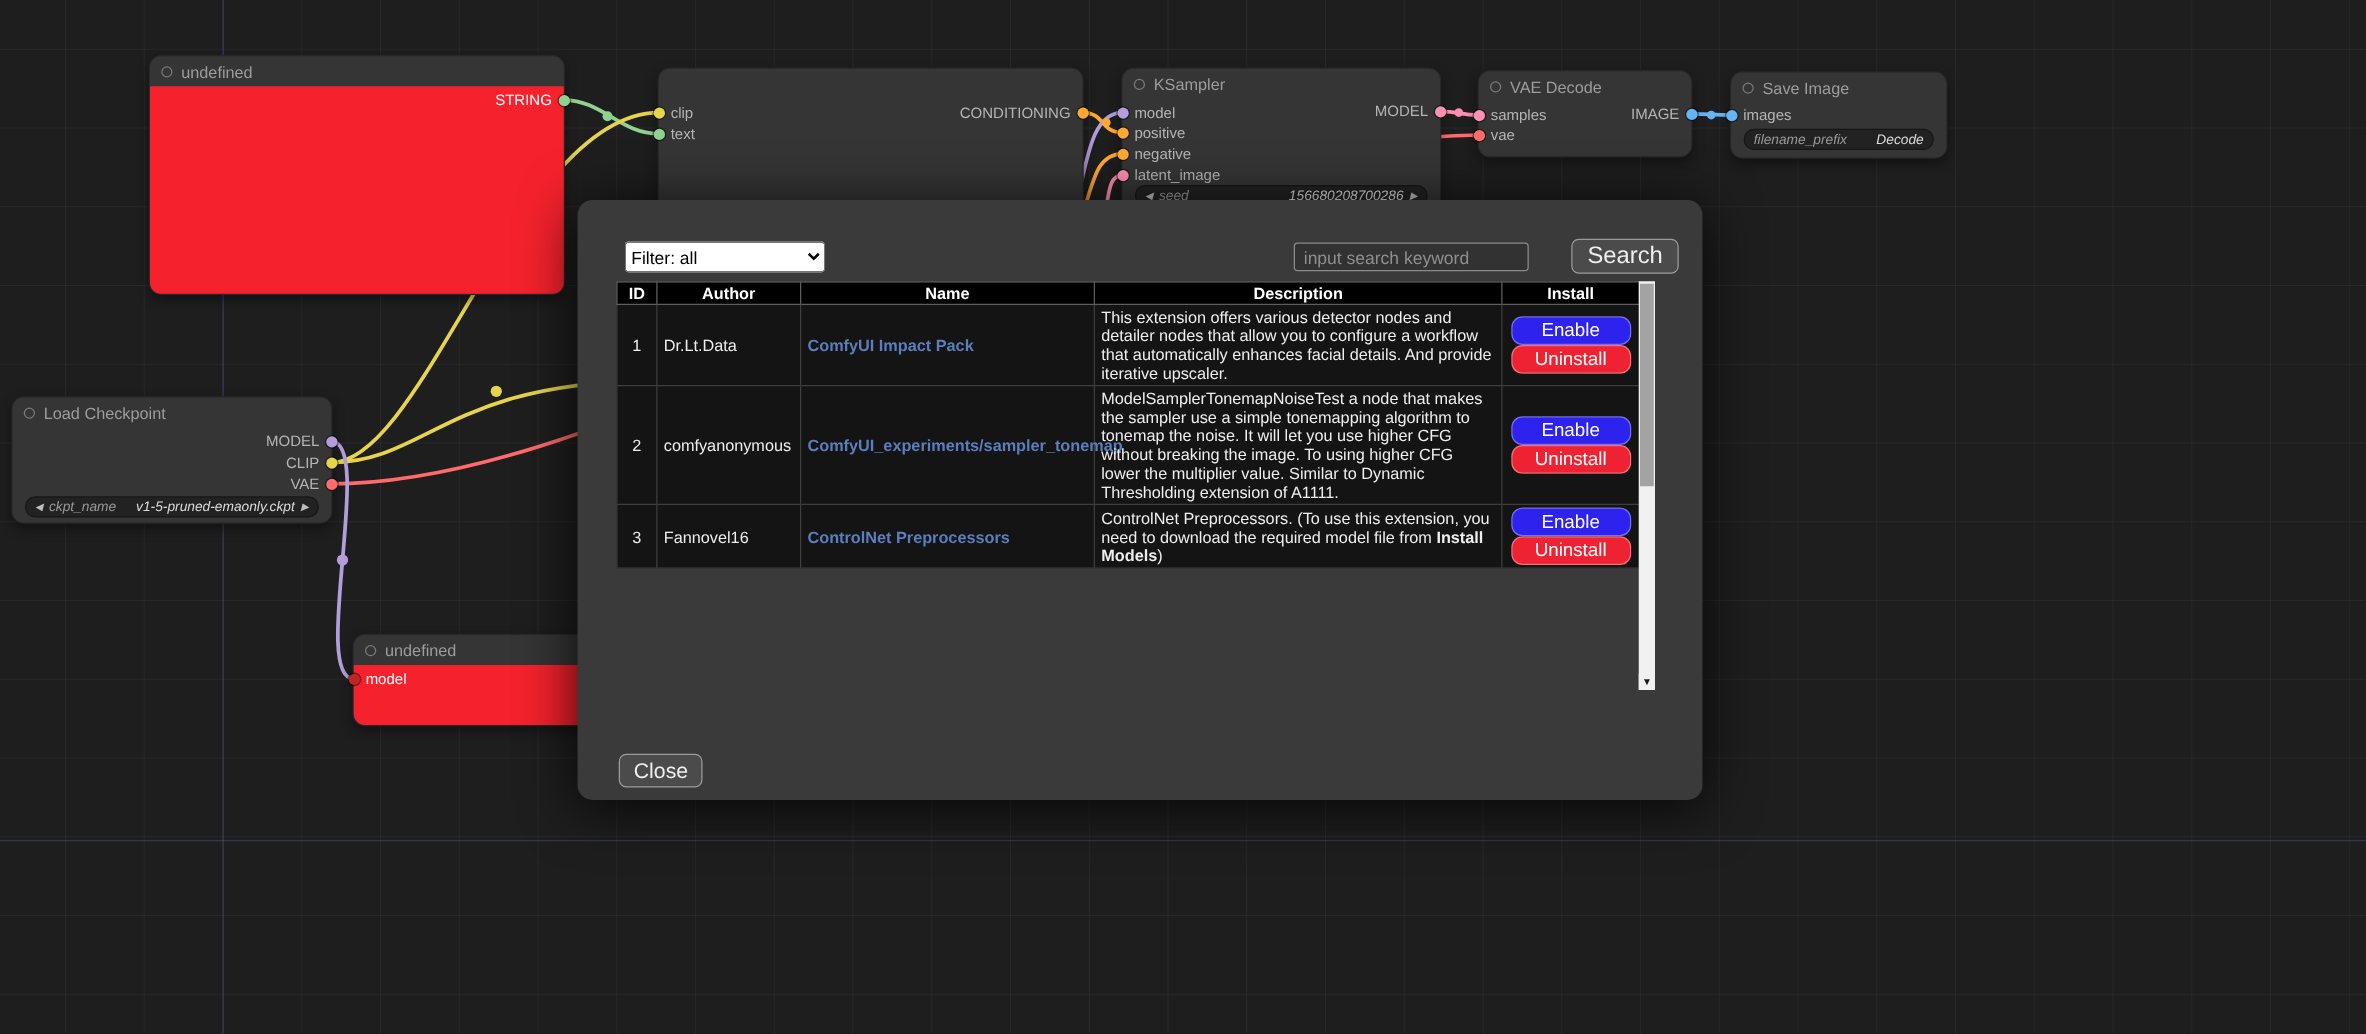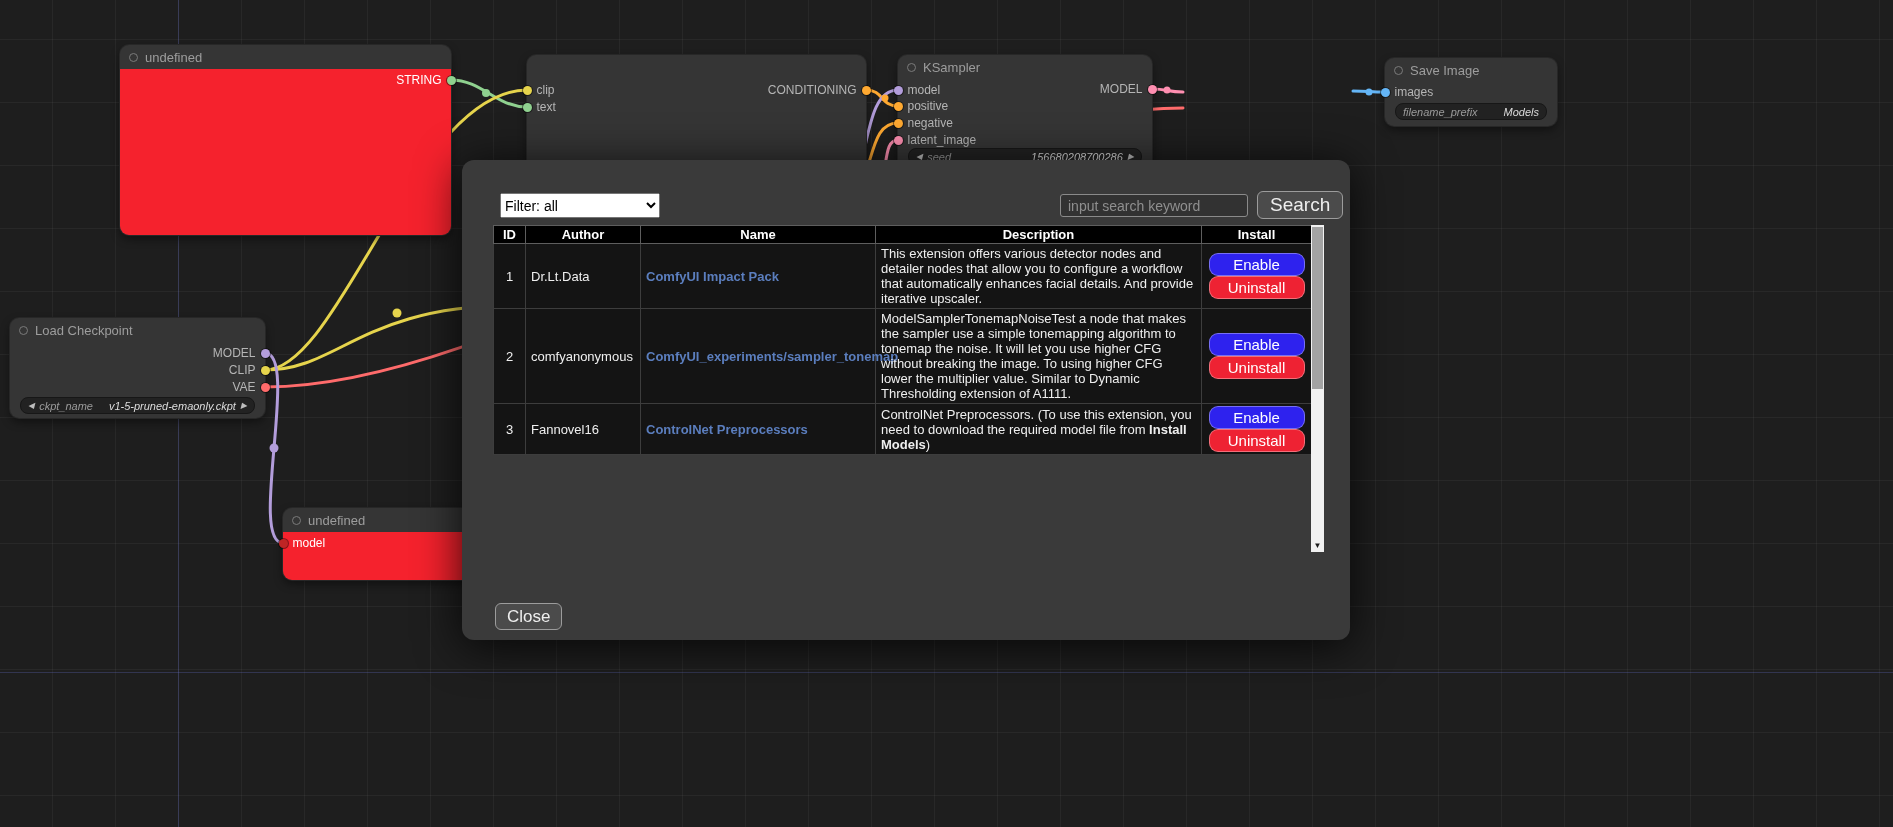--- a/index.html
+++ b/index.html
@@ -55,24 +55,25 @@
   }
   .wlabel{color:#9a9a9a;}
   .wvalue{margin-left:auto;color:#dcdcdc;}
   .warr{color:#bdbdbd;font-size:8px;line-height:1;}
 
   
   .modal{
     position:absolute;left:462px;top:160px;width:888px;height:480px;z-index:20;
     background:var(--dialog_bg,#3a3a3a);border-radius:12px;
     box-shadow:0 6px 45px rgba(0,0,0,0.8);
+    padding-left:12px;
   }
   .filter-select{position:absolute;left:38px;top:33px;width:160px;height:25px;font-size:14px;font-family:"Liberation Sans",sans-serif;}
   .search-input{
-    position:absolute;left:598px;top:34px;width:188px;height:23px;box-sizing:border-box;
+    position:absolute;left:573px;top:34px;width:188px;height:23px;box-sizing:border-box;
     background:#323232;border:1px solid #8a8a8a;border-radius:3px;color:#14b8a6;
     font-size:14px;padding:0 7px;font-family:"Liberation Sans",sans-serif;
   }
   .search-input::placeholder{color:#8f8f8f;}
   .dlg-btn{
     background:#4b4b4b;border:1px solid #9c9c9c;border-radius:6px;color:#eee;
     font-size:19px;font-family:"Liberation Sans",sans-serif;cursor:pointer;
   }
   .search-btn{position:absolute;left:795px;top:31px;height:28px;padding:0 12px;}
   .close-btn{position:absolute;left:33px;top:443px;height:27px;padding:0 11px;font-size:17px;}
@@ -179,33 +180,51 @@
       <span>MODEL</span>
     </div>
     <div class="widget" style="top:93px">
       <span class="warr">◀</span>
       <span class="wlabel">seed</span>
       <span class="wvalue">156680208700286</span>
       <span class="warr">▶</span>
     </div>
   </div>
 
+  <div class="node" style="left:1183px;top:57px;width:170px;height:68px">
+    <div class="node-header">
+      <span class="collapse-dot"></span>
+      <span class="node-title">VAE Decode</span>
+    </div>
+    <div class="slot in" style="top:27px">
+      <i class="dot c-latent"></i>
+      <span>samples</span>
+    </div>
+    <div class="slot in" style="top:43px">
+      <i class="dot c-vae"></i>
+      <span>vae</span>
+    </div>
+    <div class="slot out" style="top:26px">
+      <i class="dot c-image"></i>
+      <span>IMAGE</span>
+    </div>
+  </div>
 
   <div class="node" style="left:1385px;top:58px;width:172px;height:68px">
     <div class="node-header">
       <span class="collapse-dot"></span>
       <span class="node-title">Save Image</span>
     </div>
     <div class="slot in" style="top:26px">
       <i class="dot c-image"></i>
       <span>images</span>
     </div>
     <div class="widget" style="top:45px">
       <span class="wlabel">filename_prefix</span>
-      <span class="wvalue">Models</span>
+      <span class="wvalue">Decode</span>
     </div>
   </div>
 
   <div class="node" style="left:10px;top:318px;width:255px;height:100px">
     <div class="node-header">
       <span class="collapse-dot"></span>
       <span class="node-title">Load Checkpoint</span>
     </div>
     <div class="slot out" style="top:27px">
       <i class="dot c-model"></i>

